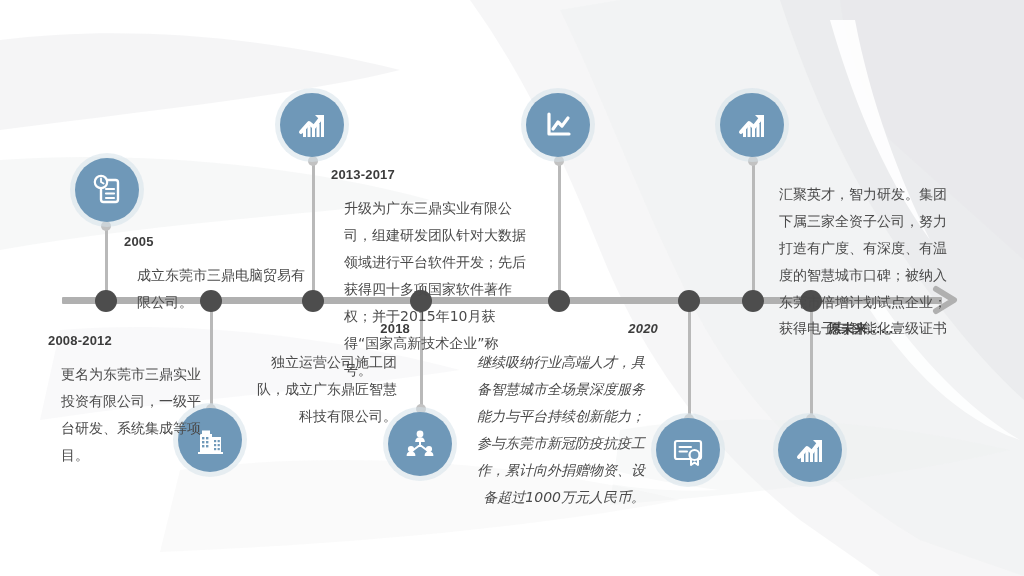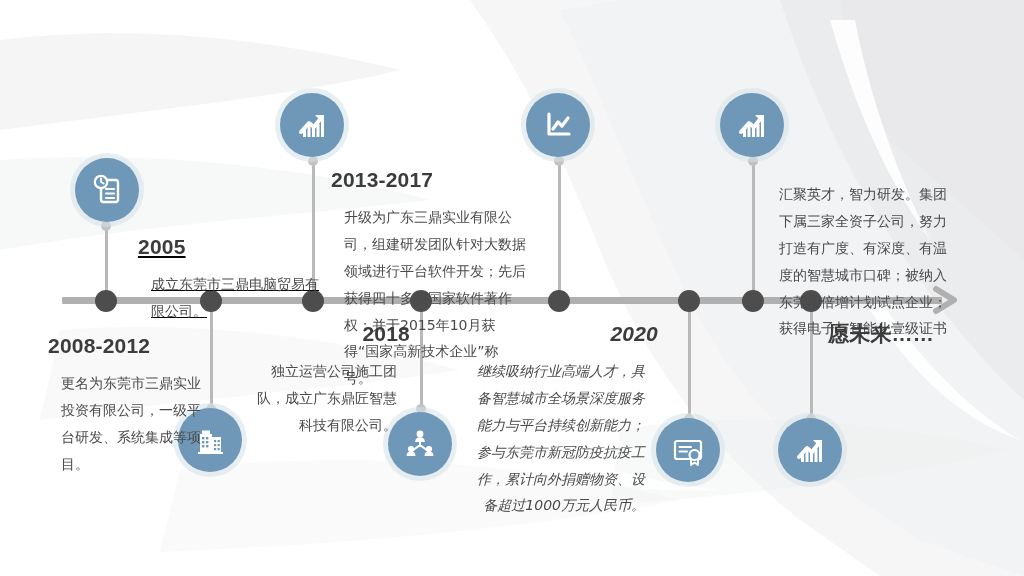--- a/index.html
+++ b/index.html
@@ -38,21 +38,21 @@
     position:absolute;width:64px;height:64px;border-radius:50%;
     background:#6f98b8;z-index:5;
     box-shadow:0 0 0 5px rgba(214,225,234,0.55);
     display:flex;align-items:center;justify-content:center;
   }
   .icon-circle svg{display:block;}
 
   
   .entry{position:absolute;z-index:6;}
   .entry-year{
-    font-size:21px;font-weight:bold;color:#3c3c3c;
+    font-size:13px;font-weight:bold;color:#3c3c3c;
     letter-spacing:0.2px;margin:0 0 9px 0;line-height:1.1;
     white-space:nowrap;
   }
   .entry-body{
     font-size:14px;color:#4a4a4a;line-height:1.92;margin:13px;
     font-family:"DejaVu Sans","Liberation Sans",sans-serif;
   }
   .align-right{text-align:right;}
   .align-right .entry-year{text-align:right;}
 </style>
@@ -219,21 +219,21 @@
           <rect x="13.5" y="19" width="3" height="11"></rect>
         <rect x="18" y="21" width="3" height="9"></rect>
           <rect x="22.5" y="17" width="3" height="13"></rect>
         <rect x="27" y="14" width="3" height="16"></rect>
       </g>
       <path d="M7,25 L15,16 L20,20 L27,11" fill="none" stroke="#ffffff" stroke-width="4" stroke-linecap="round" stroke-linejoin="round"></path>
       <path d="M21,8 L30,8 L30,17 Z" fill="#ffffff"></path>
     </svg>
   </div>
 
-  <div class="entry" style="left:138px;top:235px;width:200px;text-decoration:underline;">
+  <div class="entry" style="left:124px;top:235px;width:200px;">
     <div class="entry-year">2005</div>
     <div class="entry-body">成立东莞市三鼎电脑贸易有限公司。</div>
   </div>
 
   <div class="entry" style="left:48px;top:334px;width:168px;">
     <div class="entry-year">2008-2012</div>
     <div class="entry-body">更名为东莞市三鼎实业投资有限公司，一级平台研发、系统集成等项目。</div>
   </div>
 
   <div class="entry" style="left:331px;top:168px;width:208px;">

